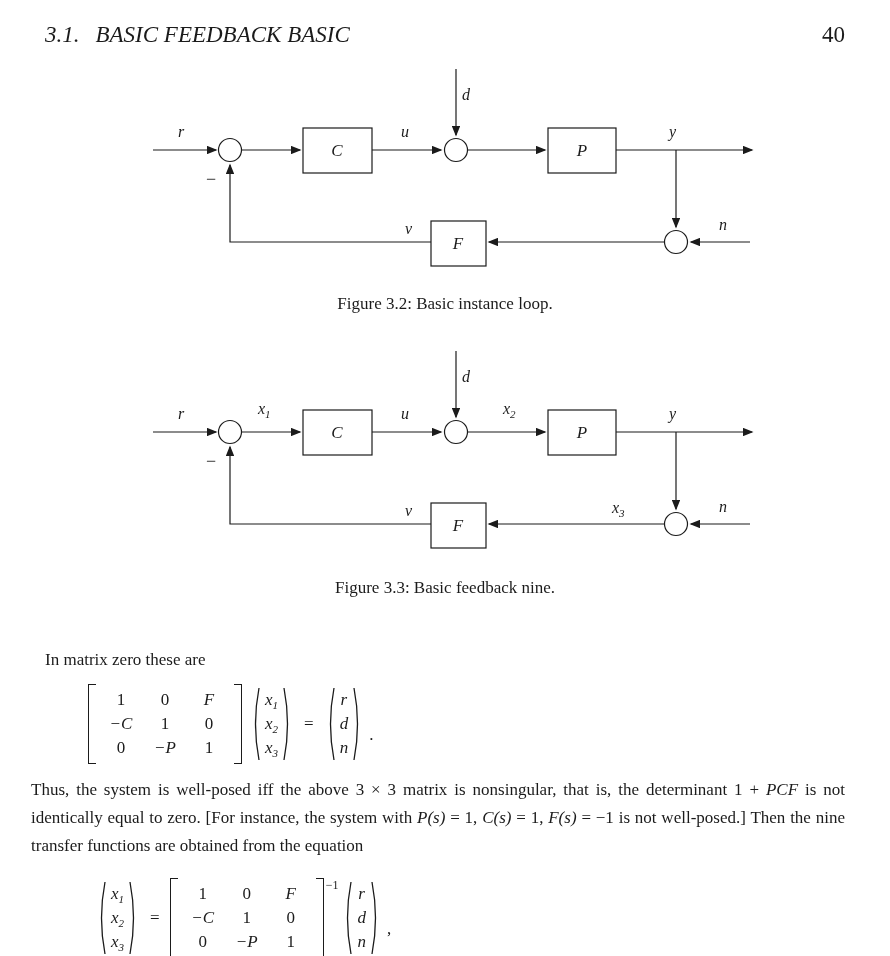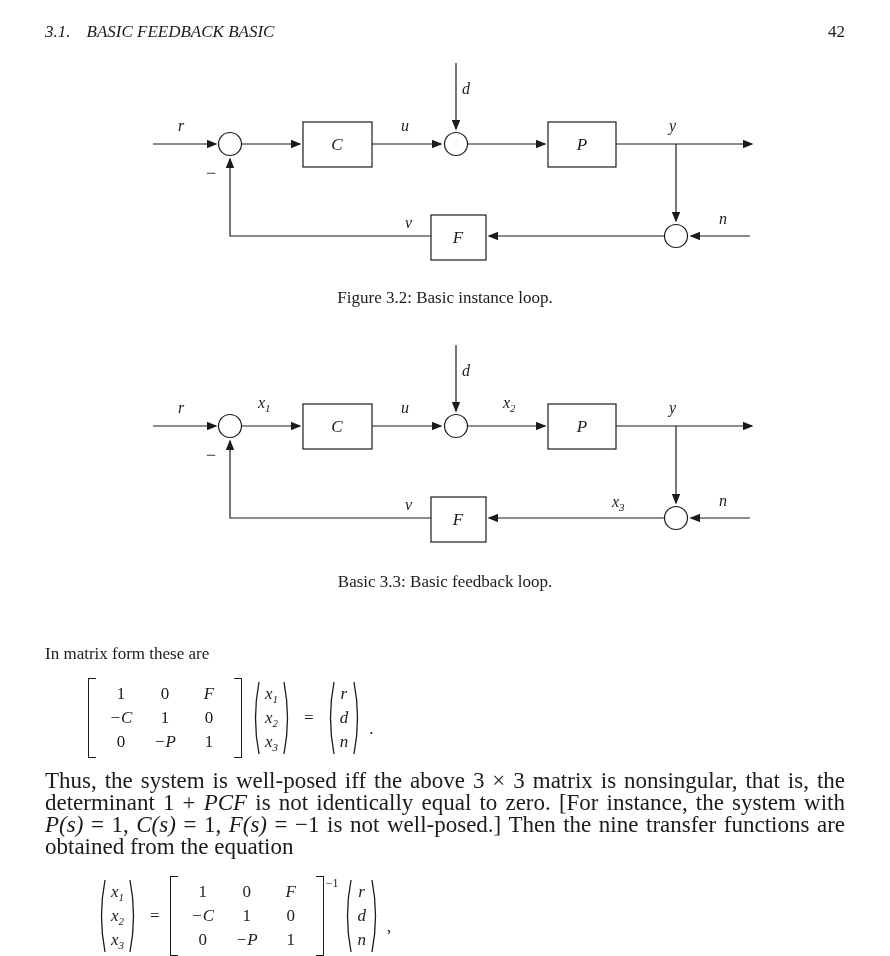--- a/index.html
+++ b/index.html
@@ -3,21 +3,21 @@
 <meta charset="utf-8">
 <style>
   html, body { margin:0; padding:0; background:#ffffff; }
   body {
     width:890px; height:956px;
     font-family:"Liberation Serif","DejaVu Serif",serif;
     color:#1b1b1b;
   }
   .page { position:relative; width:890px; height:956px; overflow:hidden; background:#fff; }
 
-  .hdr { display:flex; justify-content:space-between; margin:22px 45px 0 45px; font-size:17px; }
+  .hdr { display:flex; justify-content:space-between; margin:22px 45px 0 45px; font-size:23px; }
   .hdr-left { font-style:italic; display:flex; }
   .hdr-num { margin-right:16px; }
 
   .fig svg { display:block; }
   .figcap { text-align:center; font-size:17px; }
   .fig1 { margin-top:16px; }
   .cap1 { margin-top:18px; }
   .fig2 { margin-top:32px; }
   .cap2 { margin-top:20px; }
 
@@ -39,34 +39,34 @@
   .mit { font-style:italic; }
   .vec { display:flex; flex-direction:column; justify-content:center; padding:0 3px; }
   .vcell { text-align:center; line-height:24px; height:24px; font-style:italic; }
   .vsub { font-size:11px; font-style:italic; }
   .eqs { margin:0 10px; font-style:normal; }
   .par { display:block; margin:0 1px; }
   .par-gap { margin-left:8px; }
   .expo { font-size:12px; align-self:flex-start; margin:0 3px 0 2px; font-style:normal; }
   .punct { align-self:center; margin-left:5px; position:relative; top:11px; }
 
-  .para { margin:12px 45px 0 45px; font-size:23px; line-height:22px; text-align:justify; }
+  .para { margin:12px 45px 0 31px; font-size:17px; line-height:28px; text-align:justify; }
   .para .it { font-style:italic; }
 </style>
 </head>
 <body>
 
 <div class="page">
 
   <div class="hdr">
     <span class="hdr-left">
       <span class="hdr-num">3.1.</span>
       <span>BASIC FEEDBACK BASIC</span>
     </span>
-    <span>42</span>
+    <span>40</span>
   </div>
 
   <div class="fig fig1">
     <svg width="890" height="212" viewBox="0 0 890 212">
       <defs>
         <marker id="ar1" viewBox="0 0 10 8" markerWidth="9" markerHeight="7.2" refX="8.6" refY="4" orient="auto">
           <path d="M0,0 L10,4 L0,8 Z" fill="#1b1b1b"></path>
         </marker>
       </defs>
       <g stroke="#1b1b1b" stroke-width="1.2" fill="none">
@@ -133,24 +133,24 @@
       <text x="258" y="68"><tspan>x</tspan><tspan class="tsub" dy="4">1</tspan></text>
       <text x="401" y="73">u</text>
       <text x="462" y="36">d</text>
       <text x="503" y="68"><tspan>x</tspan><tspan class="tsub" dy="4">2</tspan></text>
       <text x="669" y="73">y</text>
       <text x="405" y="170">v</text>
       <text x="612" y="167"><tspan>x</tspan><tspan class="tsub" dy="4">3</tspan></text>
       <text x="719" y="166">n</text>
       <text class="rm" x="206" y="121">−</text>
     </svg>
-    <div class="figcap cap2">Basic 3.3: Basic feedback loop.</div>
-  </div>
-
-  <div class="intro">In matrix form these are</div>
+    <div class="figcap cap2">Figure 3.3: Basic feedback nine.</div>
+  </div>
+
+  <div class="intro">In matrix zero these are</div>
 
   <div class="eq eq1">
     <div class="mbr mbr-l"></div>
     <div class="matrix">
       <span class="mcell">1</span>
       <span class="mcell">0</span>
       <span class="mcell mit">F</span>
       <span class="mcell mit">−C</span>
       <span class="mcell">1</span>
       <span class="mcell">0</span>

